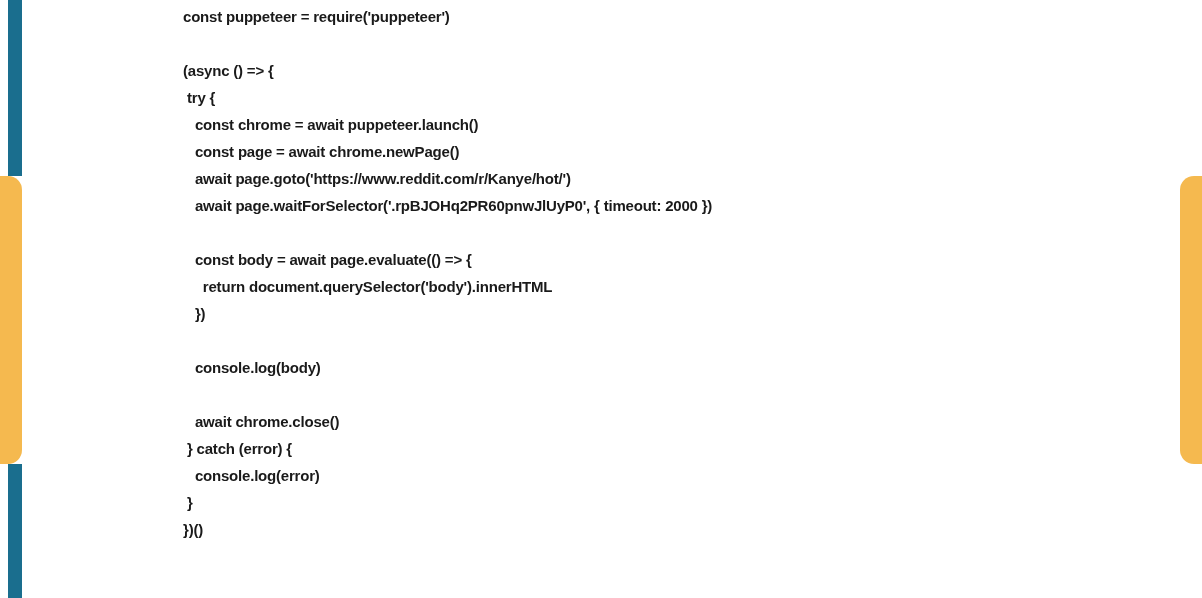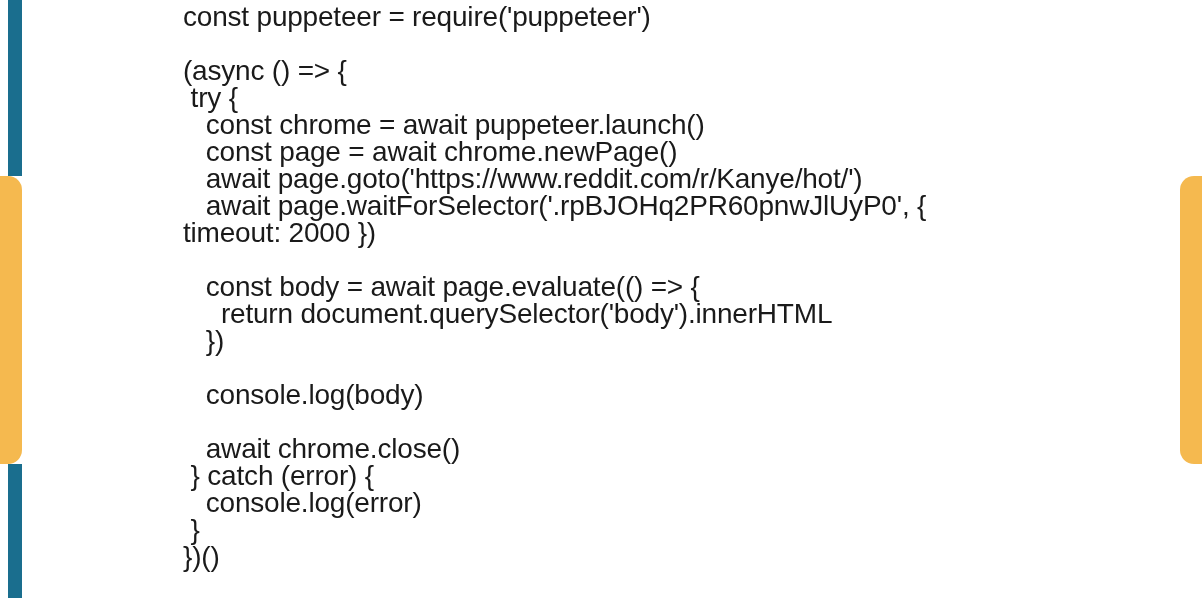--- a/index.html
+++ b/index.html
@@ -56,26 +56,26 @@
       height: 288px;
       background: #f5b94f;
       border-top-left-radius: 14px;
       border-bottom-left-radius: 14px;
     }
     .code-block {
       position: absolute;
       left: 183px;
       top: 3px;
       width: 750px;
-      font-size: 28px;
+      font-size: 15px;
       line-height: 27px;
       color: #1a1a1a;
       white-space: pre-wrap;
       font-family: -apple-system, BlinkMacSystemFont, "Segoe UI", Arial, sans-serif;
-      font-weight: 400;
+      font-weight: 700;
       letter-spacing: -0.2px;
     }
   </style>
 </head>
 <body>
 
 <div class="left-rail">
   <div class="teal-top"></div>
   <div class="orange-tab-left"></div>
   <div class="teal-bottom"></div>

